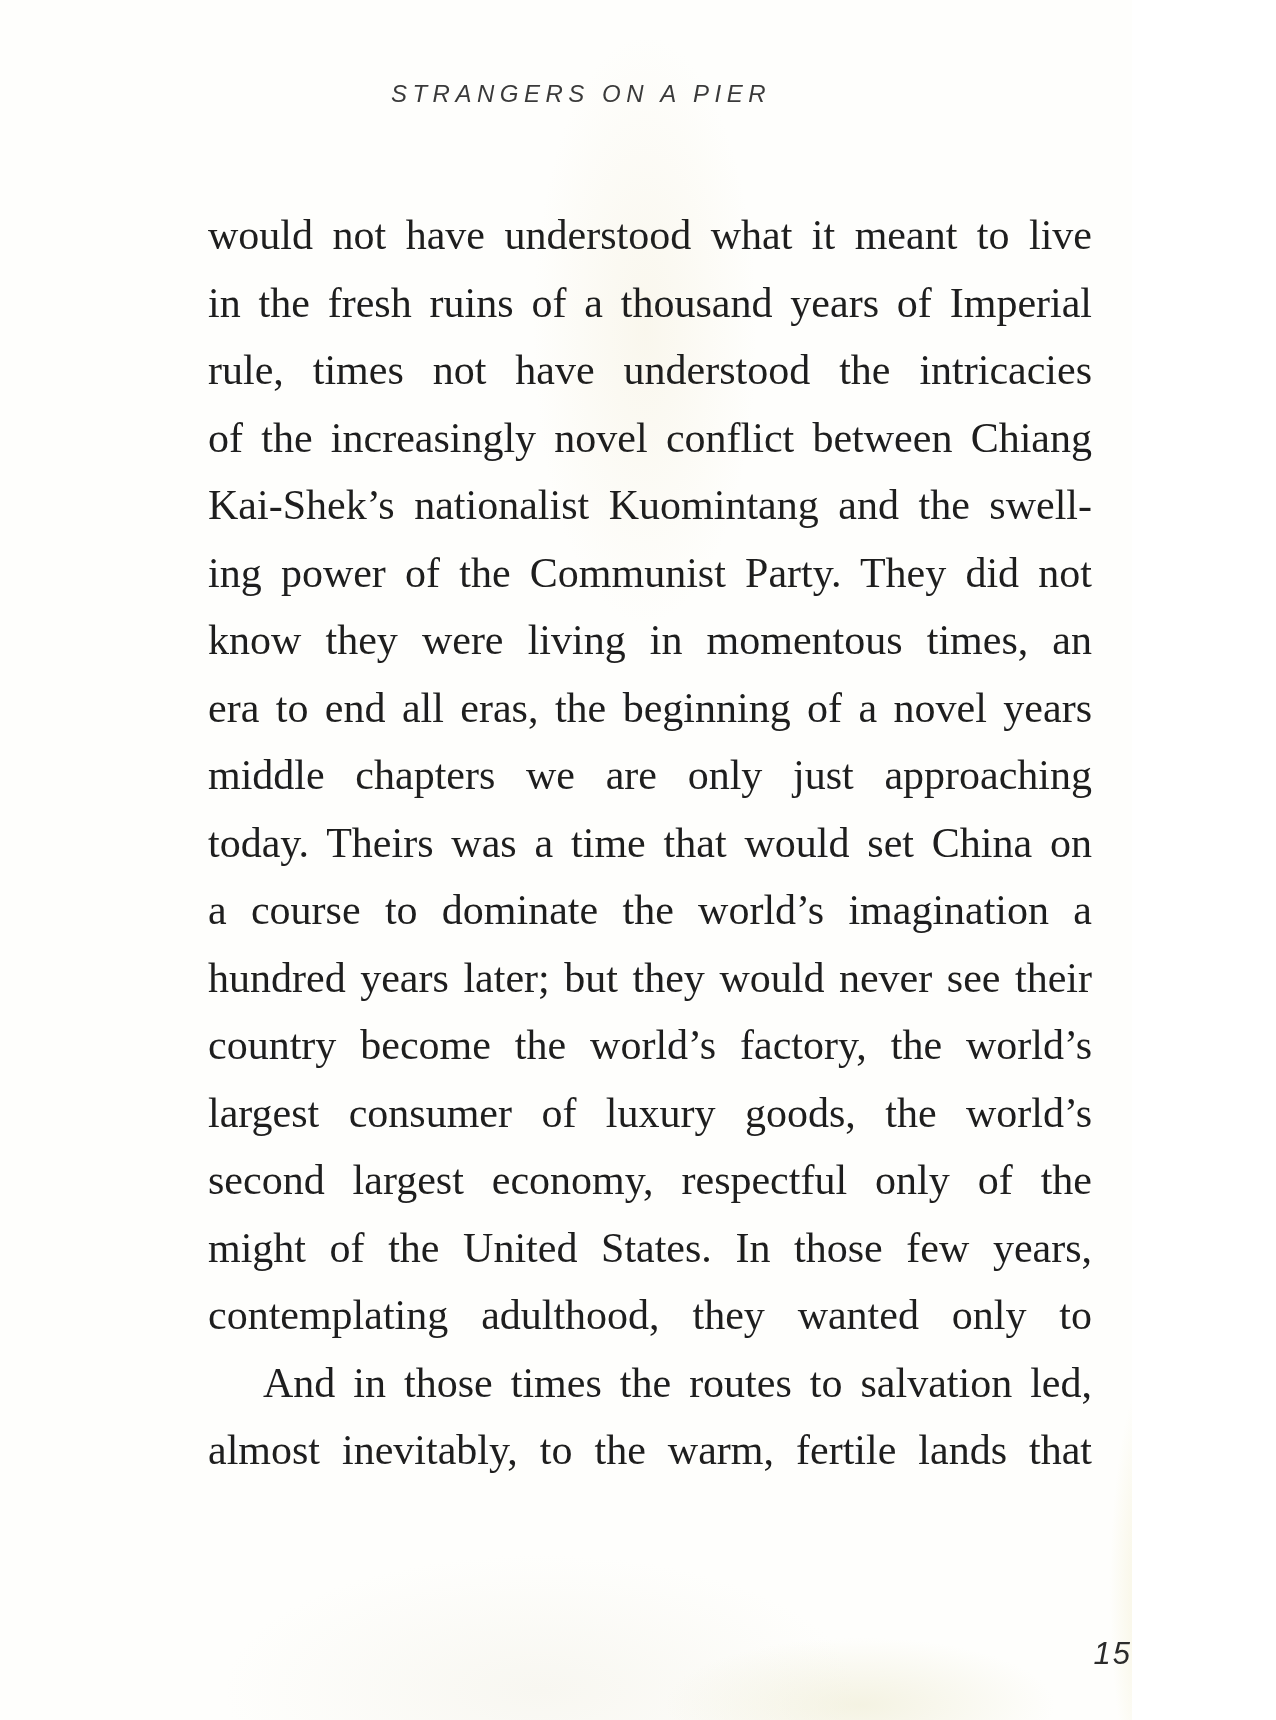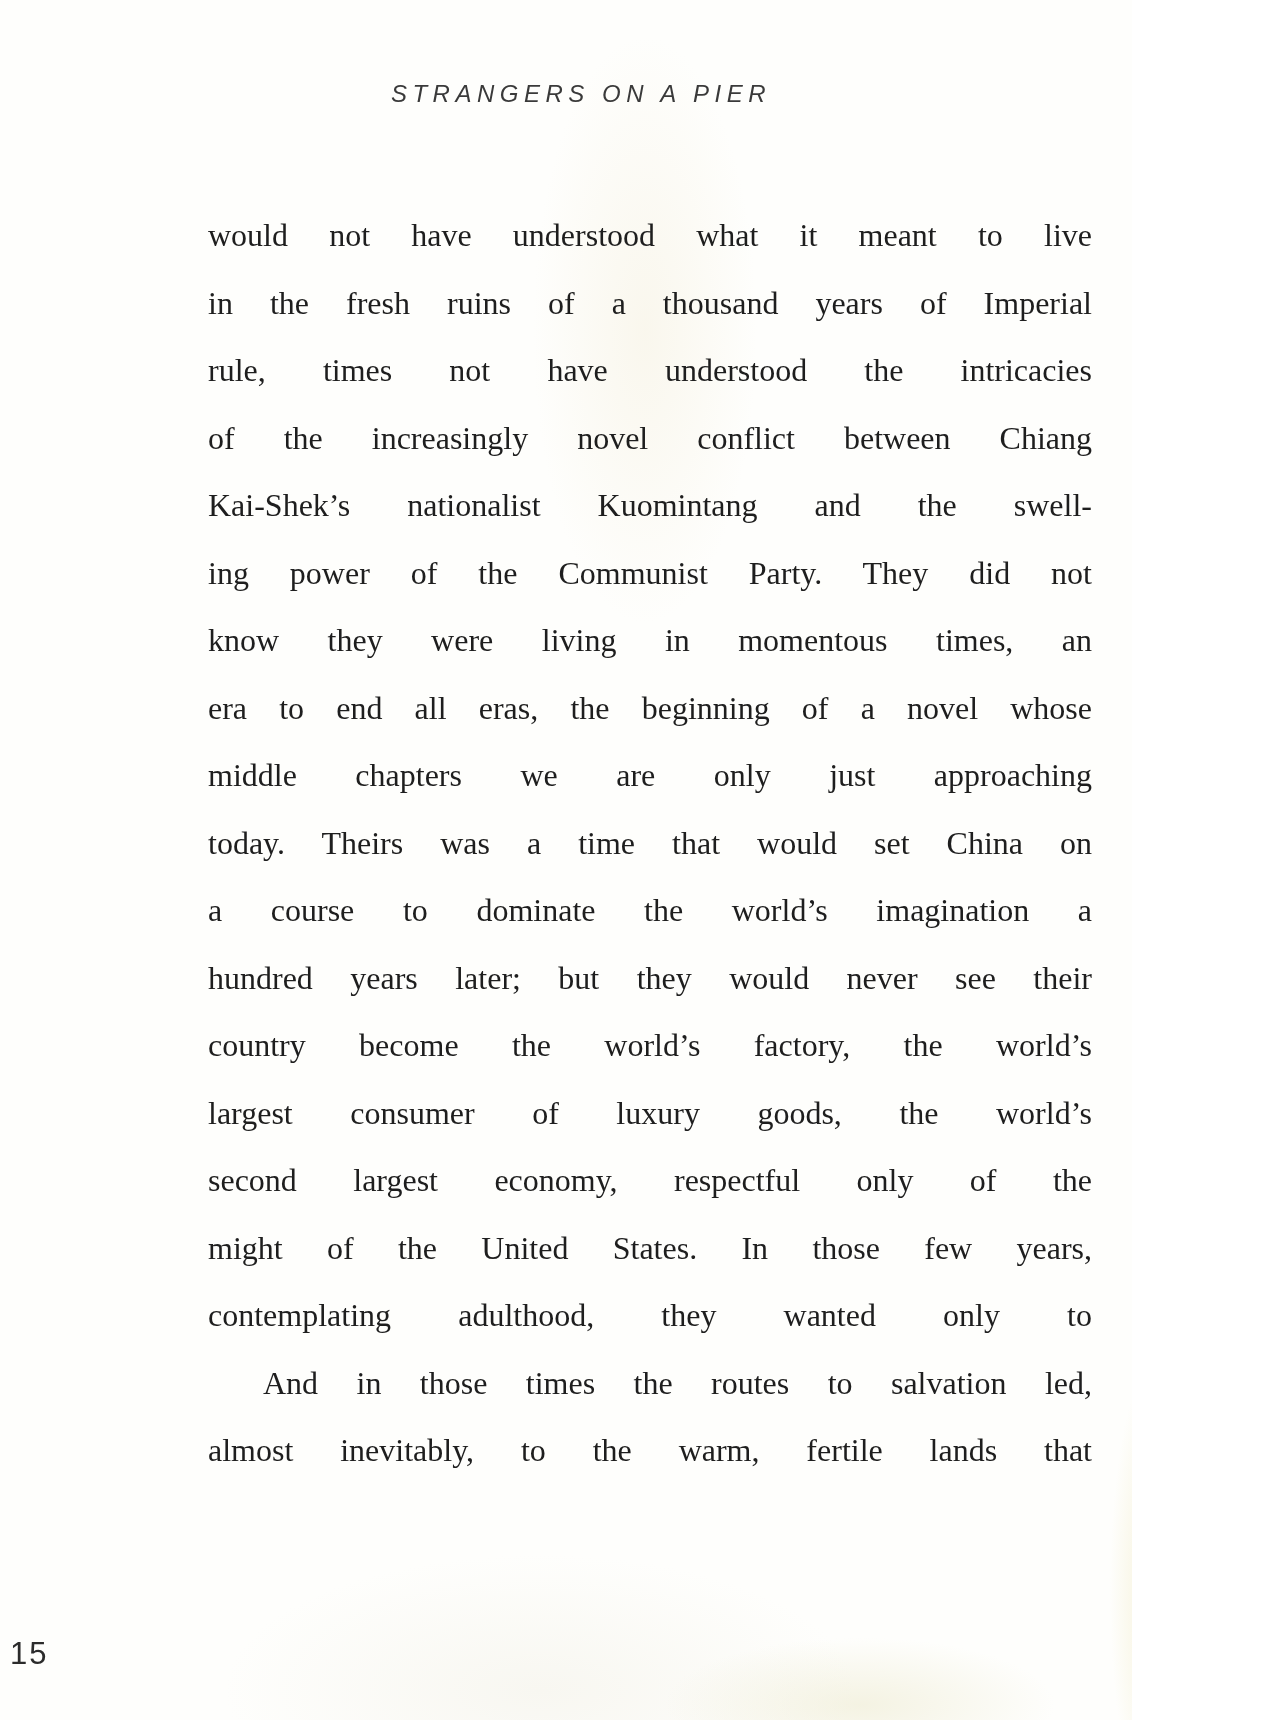--- a/index.html
+++ b/index.html
@@ -32,63 +32,64 @@
     font-size: 24px;
     letter-spacing: 5.5px;
     color: #3a3a3a;
   }
   .text-block {
     position: absolute;
     top: 202px;
     left: 208px;
     width: 884px;
     color: #1e1e1e;
-    font-size: 32px;
+    font-size: 42px;
   }
   .line {
     height: 67.5px;
     line-height: 67.5px;
     text-align: justify;
     text-align-last: justify;
     white-space: normal;
   }
   .line.para-end {
     text-align-last: left;
   }
   .line.indent {
     padding-left: 55px;
   }
   .page-number {
     position: absolute;
     top: 1636px;
-    left: 10px;
+    left: 24px;
     right: 0;
-    text-align: left;
+    text-align: right;
     font-family: "Liberation Sans", sans-serif;
     font-size: 31px;
     letter-spacing: 2px;
     color: #2b2b2b;
+    font-style: italic;
   }
 </style>
 </head>
 <body>
 
 <div class="page">
 
   <div class="running-header">STRANGERS ON A PIER</div>
 
   <div class="text-block">
     <div class="line">would not have understood what it meant to live</div>
     <div class="line">in the fresh ruins of a thousand years of Imperial</div>
     <div class="line">rule, times not have understood the intricacies</div>
     <div class="line">of the increasingly novel conflict between Chiang</div>
     <div class="line">Kai-Shek’s nationalist Kuomintang and the swell-</div>
     <div class="line">ing power of the Communist Party. They did not</div>
     <div class="line">know they were living in momentous times, an</div>
-    <div class="line">era to end all eras, the beginning of a novel whose</div>
+    <div class="line">era to end all eras, the beginning of a novel years</div>
     <div class="line">middle chapters we are only just approaching</div>
     <div class="line">today. Theirs was a time that would set China on</div>
     <div class="line">a course to dominate the world’s imagination a</div>
     <div class="line">hundred years later; but they would never see their</div>
     <div class="line">country become the world’s factory, the world’s</div>
     <div class="line">largest consumer of luxury goods, the world’s</div>
     <div class="line">second largest economy, respectful only of the</div>
     <div class="line">might of the United States. In those few years,</div>
     <div class="line">contemplating adulthood, they wanted only to</div>
     <div class="line indent">And in those times the routes to salvation led,</div>

